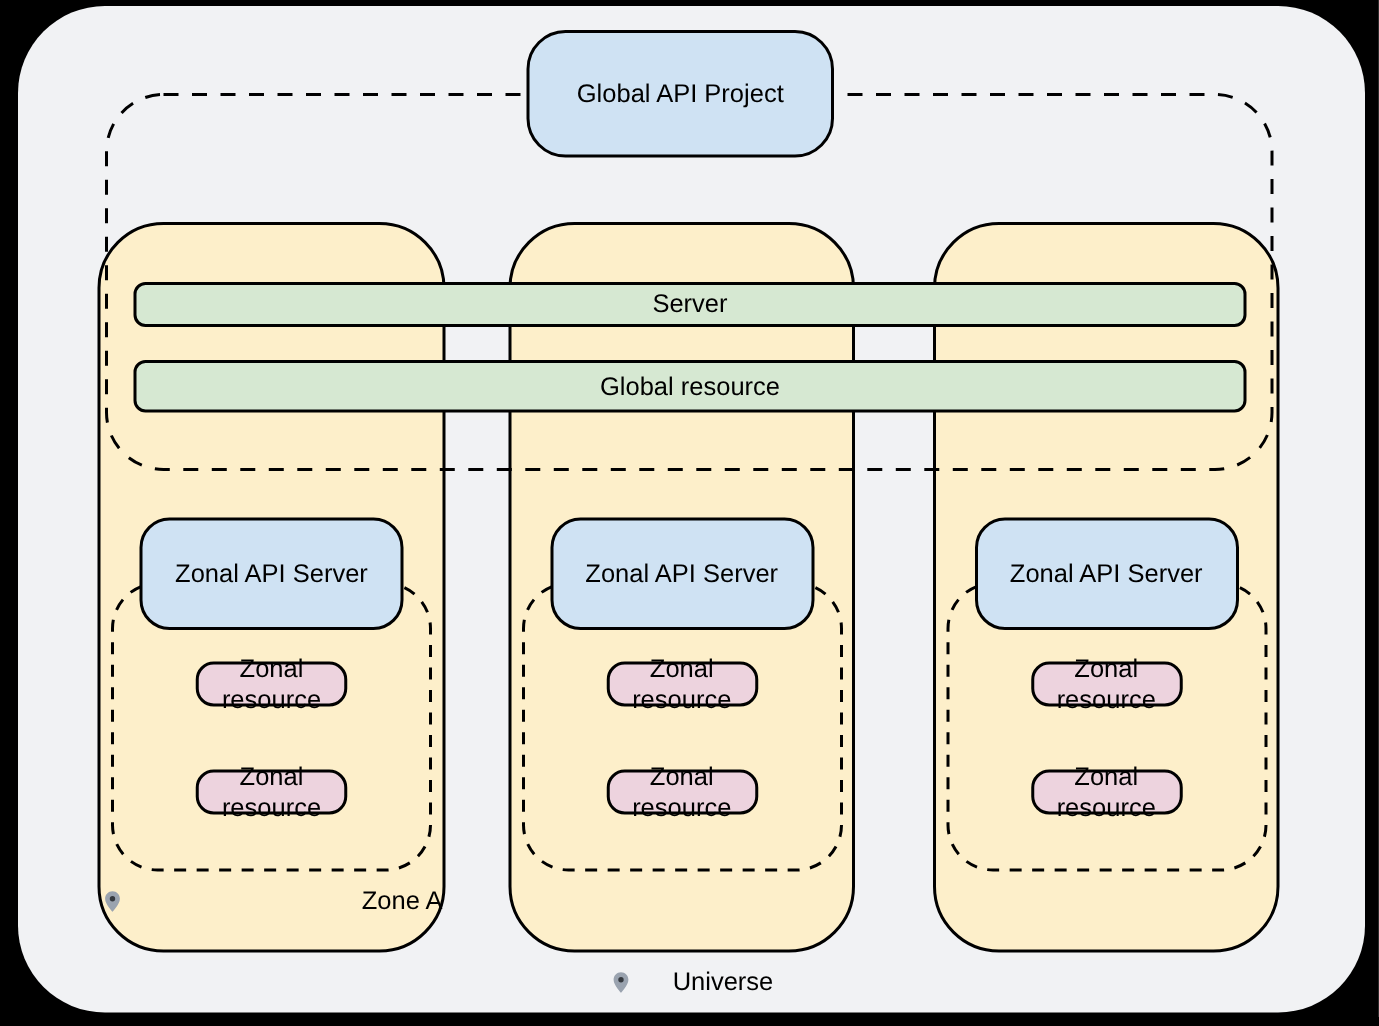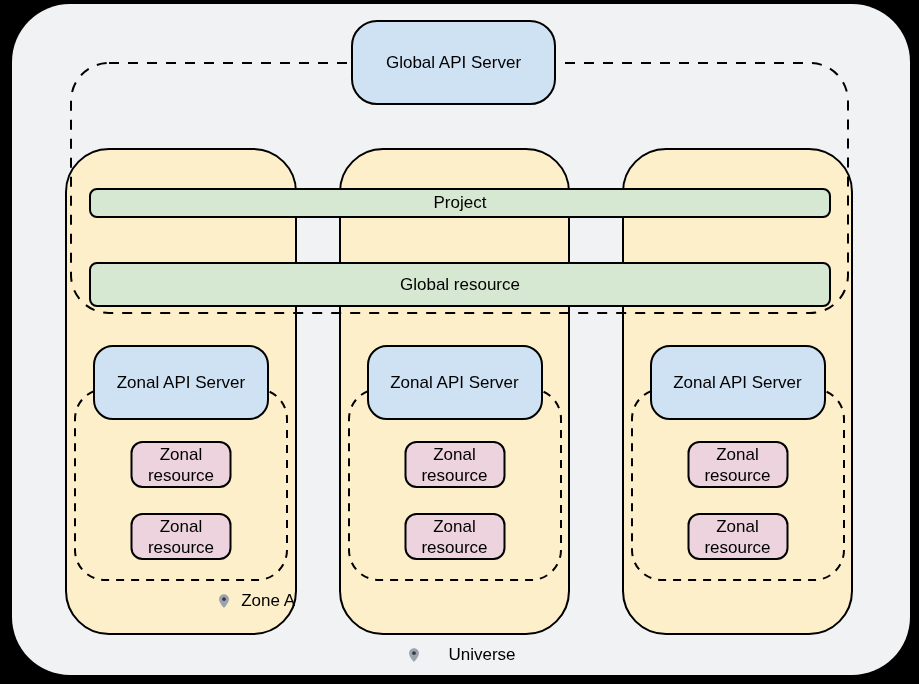--- a/index.html
+++ b/index.html
@@ -54,37 +54,37 @@
     border-radius: 20px;
     box-sizing: border-box;
     display: flex; align-items: center; justify-content: center;
     font-size: 17px;
     z-index: 2;
   }
   .resource {
     position: absolute;
     left: 50%;
     transform: translateX(-50%);
-    width: 101px; height: 47px;
+    width: 101px; height: 30px;
     background: var(--zonal-resource-fill, #edd3de);
     border: 2px solid var(--border, #000);
     border-radius: 12px;
     box-sizing: border-box;
     display: flex; align-items: center; justify-content: center;
     text-align: center;
     font-size: 17px;
     line-height: 21px;
     z-index: 2;
   }
   .resource-1 { top: 291px; }
   .resource-2 { top: 363px; }
   .zone-label {
     position: absolute;
     left: 0; right: 0; top: 440px;
-    display: flex; align-items: center; justify-content: flex-end;
+    display: flex; align-items: center; justify-content: space-between;
     gap: 9px;
     font-size: 17px;
     z-index: 2;
   }
   
   .global-dashed {
     position: absolute;
     left: 57px; top: 57px;
     z-index: 2;
   }
@@ -94,21 +94,21 @@
     width: 742px;
     background: var(--shared-bar-fill, #d6e8d2);
     border: 2px solid var(--border, #000);
     border-radius: 8px;
     box-sizing: border-box;
     display: flex; align-items: center; justify-content: center;
     font-size: 17px;
     z-index: 3;
   }
   .bar-project  { top: 184px; height: 30px; }
-  .bar-gres     { top: 258px; height: 45px; }
+  .bar-gres     { top: 236px; height: 35px; }
 
   .global-api {
     position: absolute;
     left: 339px; top: 16px;
     width: 205px; height: 85px;
     background: var(--api-server-fill, #cfe2f3);
     border: 2px solid var(--border, #000);
     border-radius: 26px;
     box-sizing: border-box;
     display: flex; align-items: center; justify-content: center;
@@ -186,28 +186,28 @@
       <div class="resource resource-2">
         <span>Zonal resource</span>
       </div>
     </div>
 
     <svg class="global-dashed" width="781" height="254">
       <rect class="dash" x="2" y="2" width="777" height="250" rx="38" stroke-dasharray="10 9"></rect>
     </svg>
 
     <div class="bar bar-project">
-      <span>Project</span>
+      <span>Server</span>
     </div>
     <div class="bar bar-gres">
       <span>Global resource</span>
     </div>
 
     <div class="global-api">
-      <span>Global API Server</span>
+      <span>Global API Project</span>
     </div>
 
     <div class="universe-label">
       <svg class="pin" viewBox="0 0 24 24" width="16" height="22">
         <path d="M12 1.8C7.9 1.8 4.6 5.1 4.6 9.2c0 5.5 7.4 13 7.4 13s7.4-7.5 7.4-13c0-4.1-3.3-7.4-7.4-7.4z" fill="var(--pin-fill,#9aa3af)"></path>
         <circle cx="12" cy="9.2" r="2.7" fill="var(--pin-dot,#35393f)"></circle>
       </svg>
       <span>Universe</span>
     </div>
 

